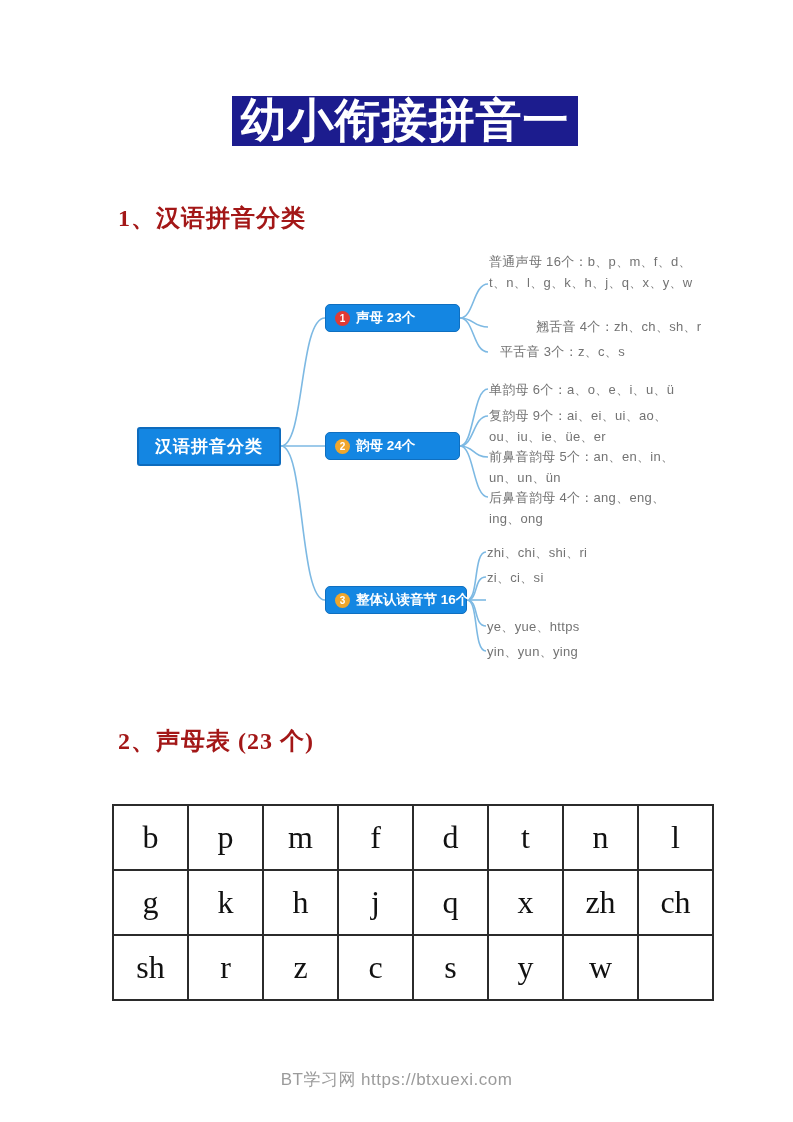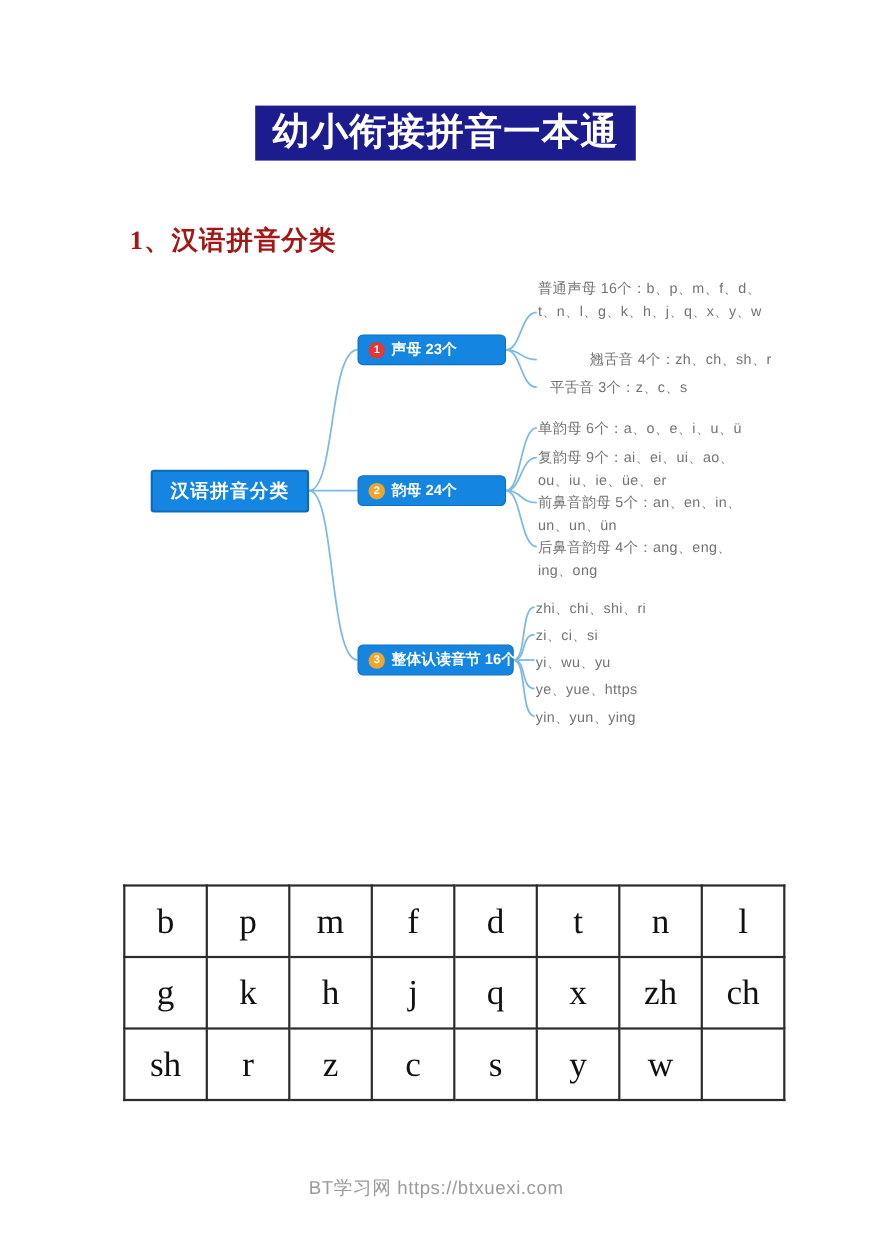--- a/index.html
+++ b/index.html
@@ -4,21 +4,21 @@
 <style>
   html,body{margin:0;padding:0;background:#ffffff;}
   .page{
     position:relative;width:793px;height:1122px;background:#ffffff;overflow:hidden;
     font-family:"Liberation Sans",sans-serif;
   }
   
   .banner{
     position:absolute;left:232px;top:96px;width:346px;height:50px;
     background:#1c1c8e;color:#ffffff;
-    font-family:"Liberation Serif",serif;font-weight:bold;font-size:34px;
+    font-family:"Liberation Serif",serif;font-weight:bold;font-size:46px;
     text-align:center;line-height:50px;letter-spacing:1px;
   }
   
   .sec-heading{
     position:absolute;left:118px;
     font-family:"Liberation Serif",serif;font-weight:bold;font-size:24px;
     color:#a31717;letter-spacing:1px;white-space:nowrap;
   }
   #heading1{top:202px;}
   #heading2{top:725px;}
@@ -132,24 +132,24 @@
 
   <div class="leaf" id="b1c1">普通声母 16个：b、p、m、f、d、t、n、l、g、k、h、j、q、x、y、w</div>
   <div class="leaf" id="b1c2">翘舌音 4个：zh、ch、sh、r</div>
   <div class="leaf" id="b1c3">平舌音 3个：z、c、s</div>
   <div class="leaf" id="b2c1">单韵母 6个：a、o、e、i、u、ü</div>
   <div class="leaf" id="b2c2">复韵母 9个：ai、ei、ui、ao、ou、iu、ie、üe、er</div>
   <div class="leaf" id="b2c3">前鼻音韵母 5个：an、en、in、un、un、ün</div>
   <div class="leaf" id="b2c4">后鼻音韵母 4个：ang、eng、ing、ong</div>
   <div class="leaf" id="b3c1">zhi、chi、shi、ri</div>
   <div class="leaf" id="b3c2">zi、ci、si</div>
-  <div class="leaf" id="b3c3">yi、wu、yu</div>
   <div class="leaf" id="b3c4">ye、yue、https</div>
   <div class="leaf" id="b3c5">yin、yun、ying</div>
 
+  <div class="sec-heading" id="heading2">2、声母表 (23 个)</div>
 
   <table class="pinyin-table">
     <tbody>
       <tr>
         <td>b</td>
         <td>p</td>
         <td>m</td>
         <td>f</td>
         <td>d</td>
         <td>t</td>

